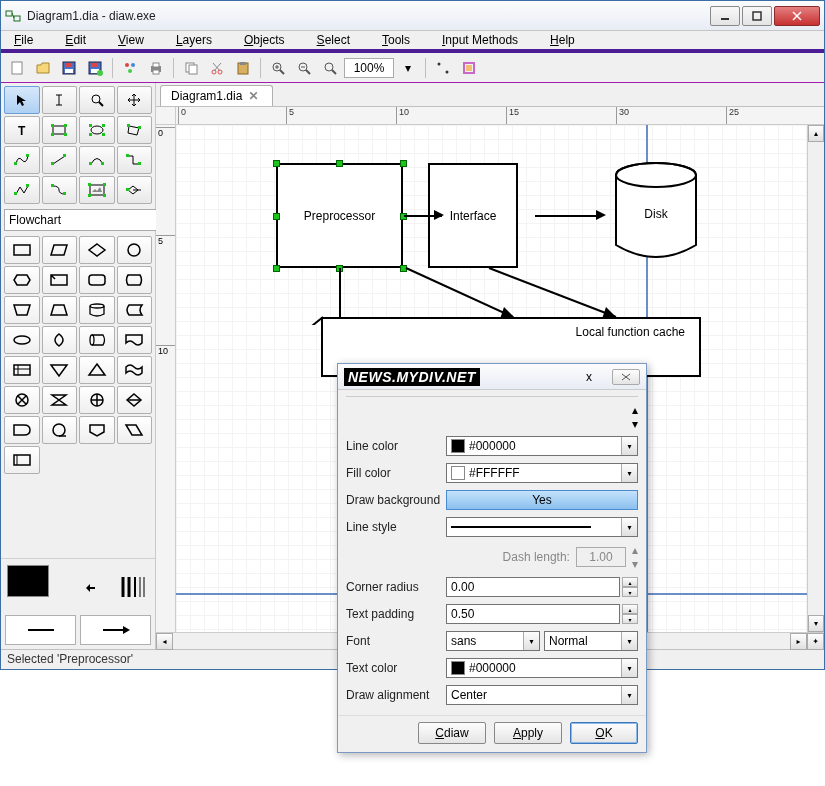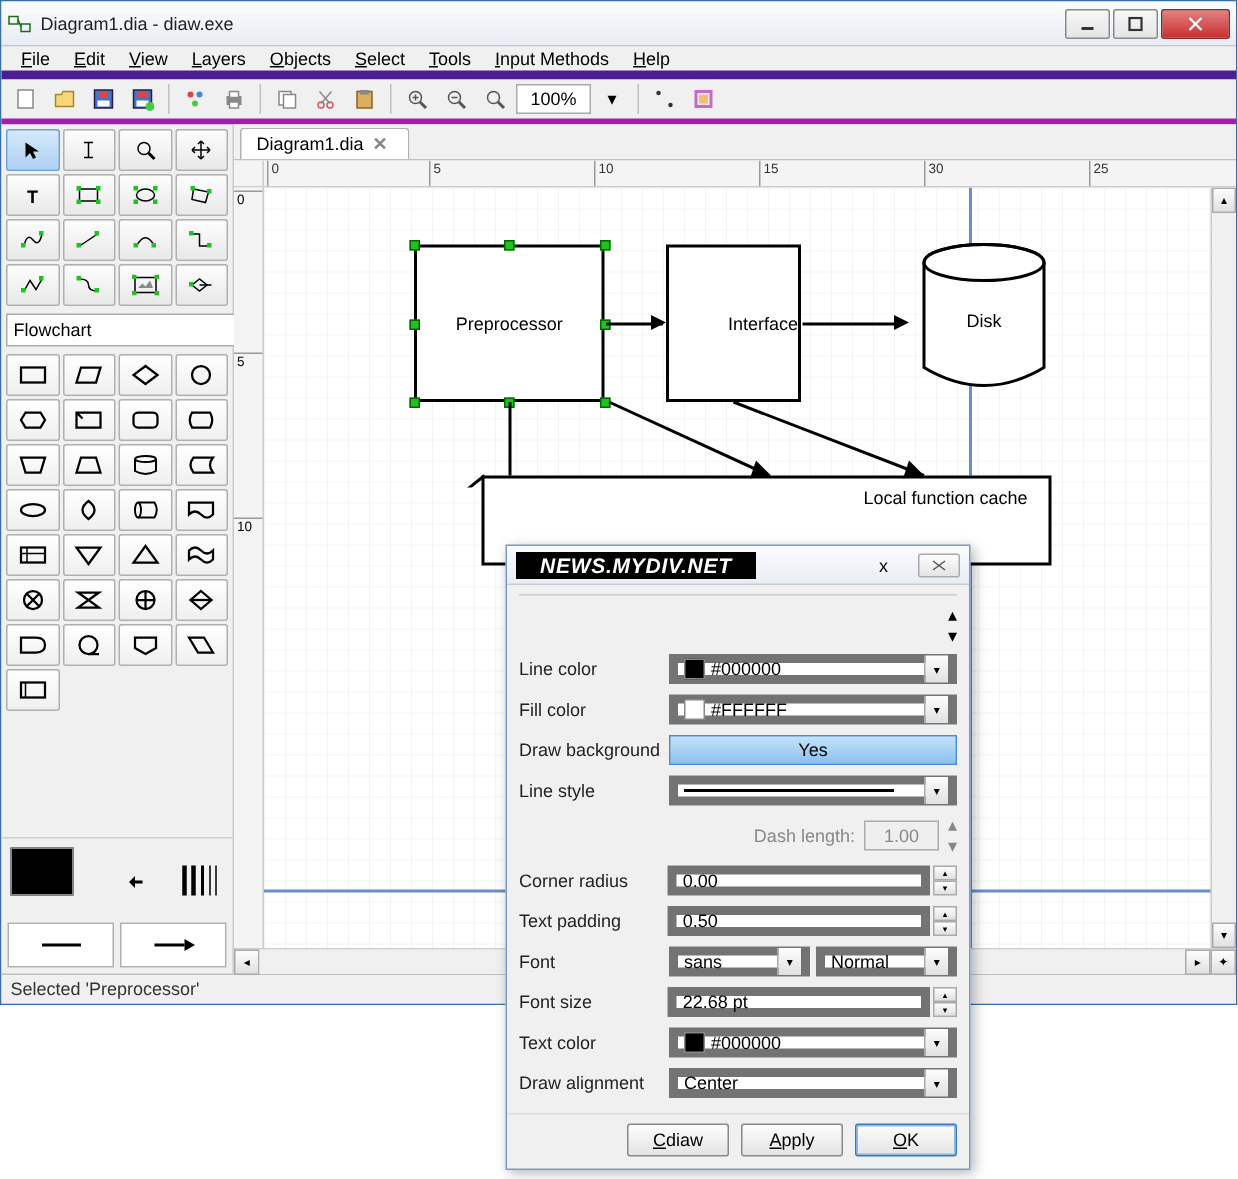--- a/index.html
+++ b/index.html
@@ -7,25 +7,25 @@
 
 .window { width: 825px; height: 670px; border: 1px solid #3a6ea5; background: #f0f0f0; display: flex; flex-direction: column; }
 .titlebar { height: 30px; background: linear-gradient(#fcfcfd,#e8ecf4); display: flex; align-items: center; padding: 0 4px; border-bottom: 1px solid #c5c5c5; }
 .titlebar .app-icon { width: 16px; height: 16px; margin-right: 6px; display:inline-flex; }
 .titlebar .title { flex: 1; color: #222; }
 .winbtns { display: flex; gap: 2px; }
 .winbtn { width: 30px; height: 20px; border: 1px solid #8a8a8a; background: linear-gradient(#f8f8f8,#e4e4e4); border-radius: 2px; display: flex; align-items: center; justify-content: center; font-size: 11px; cursor: default; }
 .winbtn.close { background: linear-gradient(#e48080,#c83030); color: #fff; border-color:#8a2a2a; width: 46px;}
 .winbtn.close svg line{stroke:#fff;}
 
-.menubar { height: 22px; background: #f0f0f0; display: flex; align-items: center; padding: 0 6px; gap: 2px; border-bottom: 6px solid #4c1d95; }
+.menubar { height: 22px; background: #f0f0f0; display: flex; align-items: center; padding: 0 6px; gap: 18px; border-bottom: 4px solid #4c1d95; }
 .menubar span { padding: 2px 7px; cursor: default; }
 .menubar u { text-decoration: underline; }
 
-.toolbar { height: 30px; background: #f0f0f0; border-bottom: 4px solid #a21caf; display: flex; align-items: center; padding: 0 4px; gap: 2px; }
+.toolbar { height: 30px; background: #f0f0f0; border-bottom: 1px solid #a21caf; display: flex; align-items: center; padding: 0 4px; gap: 2px; }
 .toolbar .tb { width: 24px; height: 24px; display: flex; align-items: center; justify-content: center; cursor: default; border-radius: 2px; }
 .toolbar .sep { width: 1px; height: 20px; background: #c0c0c0; margin: 0 3px; }
 .zoom-input { width: 50px; height: 20px; border: 1px solid #aaa; text-align: center; background:#fff; }
 
 .body { flex: 1; display: flex; min-height: 0; }
 
 .sidebar { width: 155px; background: #f0f0f0; border-right: 1px solid #c9c9c9; display: flex; flex-direction: column; }
 .toolgrid { display: grid; grid-template-columns: repeat(4, 1fr); gap: 2px; padding: 3px; }
 .toolgrid .tool { height: 28px; border: 1px solid #b0b0b0; background: linear-gradient(#fdfdfd,#e8e8e8); display: flex; align-items: center; justify-content: center; cursor: default; border-radius: 2px; }
 .toolgrid .tool.active { background: linear-gradient(#d6e8fb,#aed0f2); border-color:#6a9fd8; }
@@ -61,27 +61,27 @@
 .scrollbar-v{width:17px; background:#f0f0f0; border-left:1px solid #ccc; display:flex; flex-direction:column;}
 .sb-btn{height:17px; background:linear-gradient(#fdfdfd,#e0e0e0); border:1px solid #aaa; display:flex; align-items:center; justify-content:center; font-size:8px;}
 .sb-track{flex:1; background:#f0f0f0;}
 .scrollbar-h{height:17px; background:#f0f0f0; border-top:1px solid #ccc; display:flex;}
 
 .statusbar { height: 20px; background: #f0f0f0; border-top: 1px solid #c0c0c0; padding: 2px 6px; color: #333; }
 
 
 .dialog { position: absolute; left: 337px; top: 363px; width: 310px; background: #f0f0f0; border: 1px solid #7a9ac5; box-shadow: 2px 2px 8px rgba(0,0,0,0.3); z-index: 100; }
 .dialog .dlg-title { height: 26px; background: linear-gradient(#fcfcfd,#e8ecf4); display:flex; align-items:center; padding:0 6px; border-bottom:1px solid #ccc;}
-.dlg-title .watermark{font-weight:bold; font-style:italic; background:#000; color:#fff; padding:1px 16px; font-size:14px; letter-spacing:0.5px;}
+.dlg-title .watermark{font-weight:bold; font-style:italic; background:#000; color:#fff; padding:1px 4px; font-size:14px; letter-spacing:0.5px;}
 .dlg-title .spacer{flex:1;}
 .dlg-title .x{width:28px;height:16px;border:1px solid #aaa;border-radius:2px;display:flex;align-items:center;justify-content:center;background:linear-gradient(#fdfdfd,#e4e4e4);}
 .dlg-body { padding: 6px 8px 4px; }
 .dlg-row { display: flex; align-items: center; margin-bottom: 5px; height:22px;}
 .dlg-row label { width: 100px; color: #222; }
-.dlg-row .field { flex: 1; height: 20px; border: 6px solid #737373; background: #fff; display: flex; align-items: center; padding: 0 4px; position:relative;}
+.dlg-row .field { flex: 1; height: 20px; border: 1px solid #737373; background: #fff; display: flex; align-items: center; padding: 0 4px; position:relative;}
 .dlg-row .field .dd { width:16px; height:18px; border-left:1px solid #aaa; background:linear-gradient(#fdfdfd,#e0e0e0); display:flex; align-items:center; justify-content:center; margin-left:auto; margin-right:-4px; font-size:8px;}
 .dlg-row .field input{border:none; outline:none; flex:1; background:transparent;}
 .dlg-row .spinner{width:16px; display:flex; flex-direction:column; margin-left:2px;}
 .dlg-row .spinner div{height:10px; border:1px solid #aaa; background:linear-gradient(#fdfdfd,#e0e0e0); font-size:6px; display:flex;align-items:center;justify-content:center;}
 .sw-chip{width:14px; height:14px; border:1px solid #888; margin-right:4px;}
 .btn-yes{flex:1; background:linear-gradient(#c4e2fb,#8bc0ee); border:1px solid #4a8ad0; text-align:center; height:20px; line-height:18px;}
 .dash-row{display:flex; align-items:center; justify-content:flex-end; margin-bottom:5px; gap:6px; color:#888;}
 .dash-row .dl-input{width:50px; height:20px; border:1px solid #aaa; text-align:center; color:#888;}
 .dlg-btns{display:flex; gap:8px; justify-content:flex-end; padding:6px 8px 8px; border-top:1px solid #ddd;}
 .dlg-btn{width:68px; height:22px; border:1px solid #888; background:linear-gradient(#fdfdfd,#e4e4e4); border-radius:2px;display:flex;align-items:center;justify-content:center;}
@@ -588,21 +588,21 @@
           </div>
           <div class="handle" style="left:97px; top:35px;"></div>
           <div class="handle" style="left:160px; top:35px;"></div>
           <div class="handle" style="left:224px; top:35px;"></div>
           <div class="handle" style="left:97px; top:88px;"></div>
           <div class="handle" style="left:224px; top:88px;"></div>
           <div class="handle" style="left:97px; top:140px;"></div>
           <div class="handle" style="left:160px; top:140px;"></div>
           <div class="handle" style="left:224px; top:140px;"></div>
 
-          <div class="node" style="left:268px; top:38px; width:90px; height:105px;justify-content:flex-end;">
+          <div class="node" style="left:252px; top:38px; width:90px; height:105px;">
             <span>Interface</span>
           </div>
 
           <div style="position:absolute; left:430px; top:35px;">
             <svg width="100" height="110">
               <ellipse cx="50" cy="15" rx="40" ry="12" fill="#fff" stroke="#000" stroke-width="2"></ellipse>
               <path d="M10 15v70q40 24 80 0V15" fill="#fff" stroke="#000" stroke-width="2"></path>
               <ellipse cx="50" cy="15" rx="40" ry="12" fill="none" stroke="#000" stroke-width="2"></ellipse>
               <text x="50" y="58" text-anchor="middle" font-size="16">Disk</text>
             </svg>
@@ -727,30 +727,20 @@
           <span>sans</span>
           <div class="dd">▾</div>
         </div>
       <div style="width:4px"></div>
       <div class="field" style="flex:0.5">
           <span>Normal</span>
           <div class="dd">▾</div>
         </div>
     </div>
     <div class="dlg-row">
-      <label>Font size</label>
-      <div class="field">
-          <input value="22.68 pt" style="">
-        </div>
-      <div class="spinner">
-          <div>▴</div>
-          <div>▾</div>
-        </div>
-    </div>
-    <div class="dlg-row">
       <label>Text color</label>
       <div class="field">
           <div class="sw-chip" style="background:#000"></div>
           <span>#000000</span>
           <div class="dd">▾</div>
         </div>
     </div>
     <div class="dlg-row">
       <label>Draw alignment</label>
       <div class="field">

